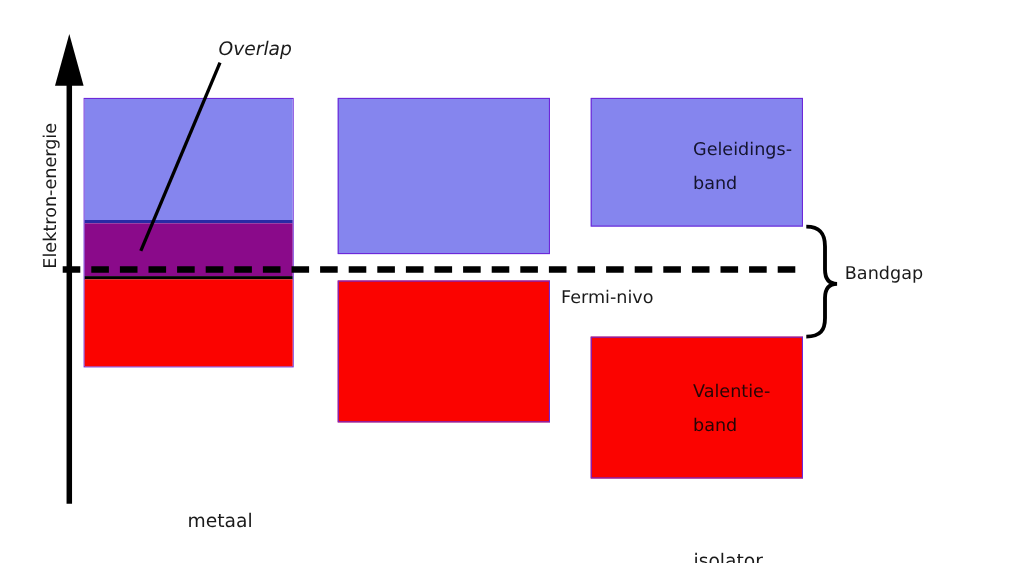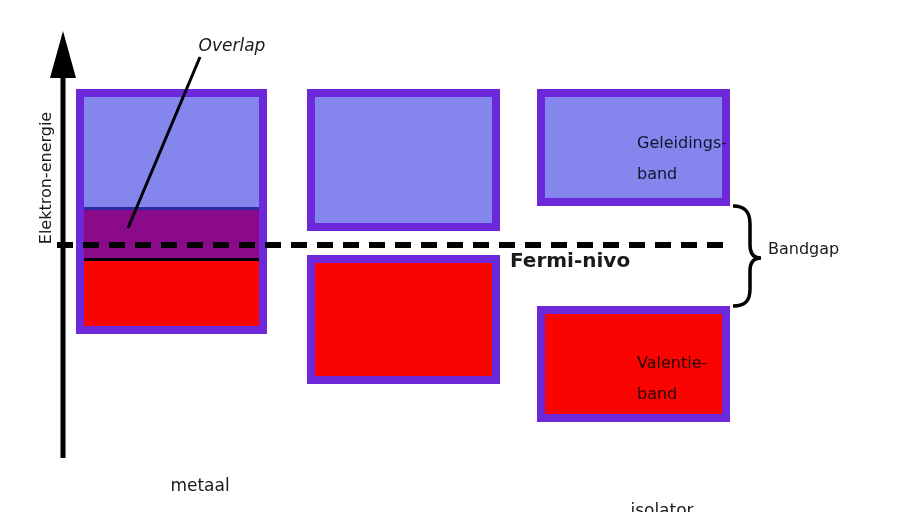--- a/index.html
+++ b/index.html
@@ -8,58 +8,58 @@
     width:921px;height:512px;
     background:#ffffff;
     font-family:"DejaVu Sans","Liberation Sans",sans-serif;
     color:#111;
     overflow:hidden;
   }
   
   .rect{
     position:absolute;
     box-sizing:border-box;
-    border:8px solid #6d28d9;
+    border:1px solid #6d28d9;
   }
   #metal-col{left:76px;top:89px;width:191px;height:245px;}
   .m-seg{position:absolute;left:0;width:100%;}
   #m-blue{top:0;height:110px;}
   #m-navy{top:110px;height:3px;}
   #m-purple{top:113px;height:48px;}
   #m-div{top:161px;height:3px;background:#000;}
   #m-red{top:164px;bottom:0;}
 
   #hg-blue{left:307px;top:89px;width:193px;height:142px;}
   #hg-red{left:307px;top:255px;width:193px;height:129px;}
   #iso-blue{left:537px;top:89px;width:193px;height:117px;}
-  #iso-red{left:537px;top:306px;width:193px;height:116px;}
+  #iso-red{left:537px;top:306px;width:193px;height:129px;}
 
   
   .band-label{
     position:absolute;
     left:92px;
     font-size:16px;
     line-height:31px;
     white-space:nowrap;
   }
   #iso-blue .band-label{top:30px;color:#14142e;}
   #iso-red  .band-label{top:33px;color:#250606;}
 
   
   .lbl{position:absolute;white-space:nowrap;color:#1a1a1a;}
   #y-axis-label{
     left:45px;top:178px;
     transform:translate(-50%,-50%) rotate(-90deg);
     font-size:16px;
   }
   #overlap-label{left:232px;top:45px;transform:translate(-50%,-50%);font-size:17px;font-style:italic;}
-  #fermi-label{left:510px;top:260px;transform:translate(0,-50%);font-size:20px;font-weight:bold;}
+  #fermi-label{left:510px;top:270px;transform:translate(0,-50%);font-size:16px;}
   #bandgap-label{left:768px;top:248px;transform:translate(0,-50%);font-size:16px;}
   .col-label{transform:translate(-50%,-50%);font-size:17px;}
-  #metal-label{left:200px;top:485px;}
+  #metal-label{left:200px;top:474px;}
   #hg-label{left:449px;top:482px;}
   #iso-label{left:662px;top:510px;}
 
   
   #overlay{
     position:absolute;left:0;top:0;width:921px;height:512px;
     pointer-events:none;
     z-index:10;
   }
 </style>

